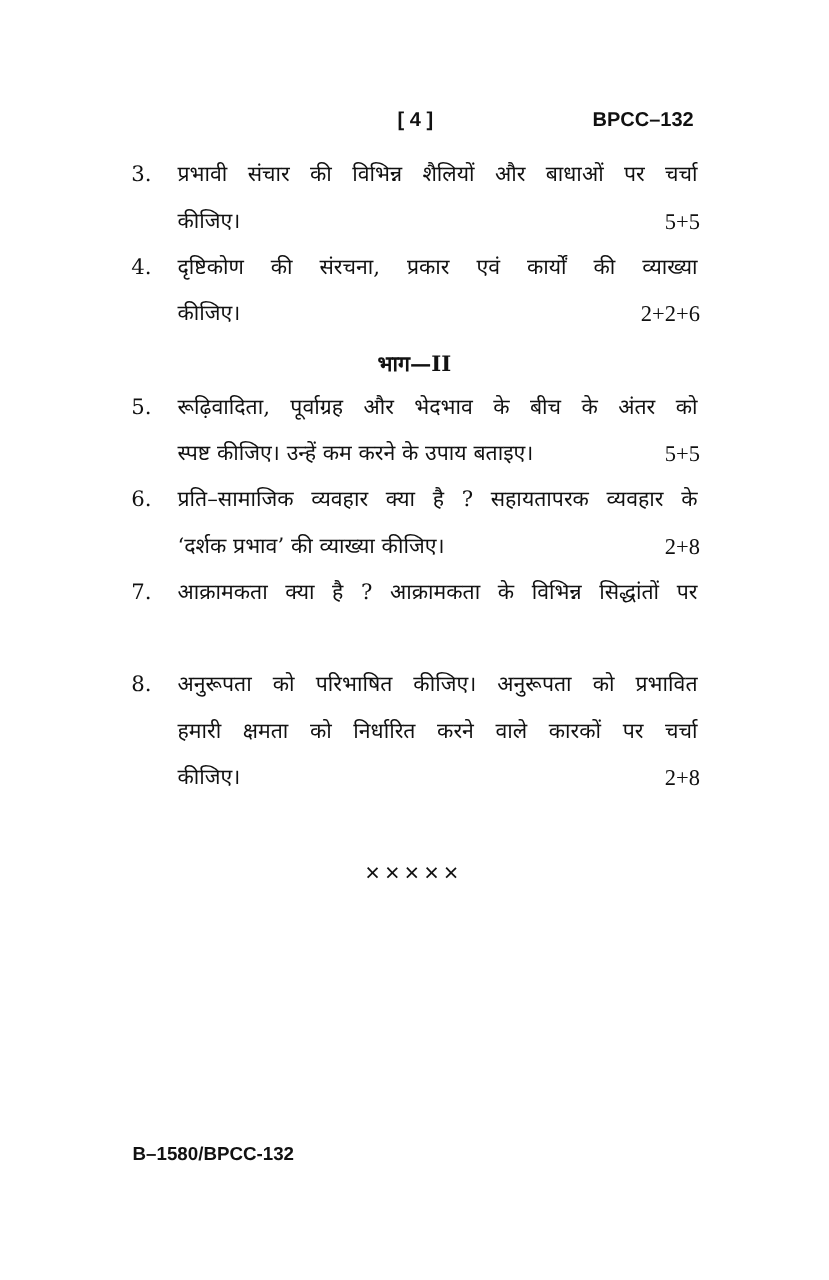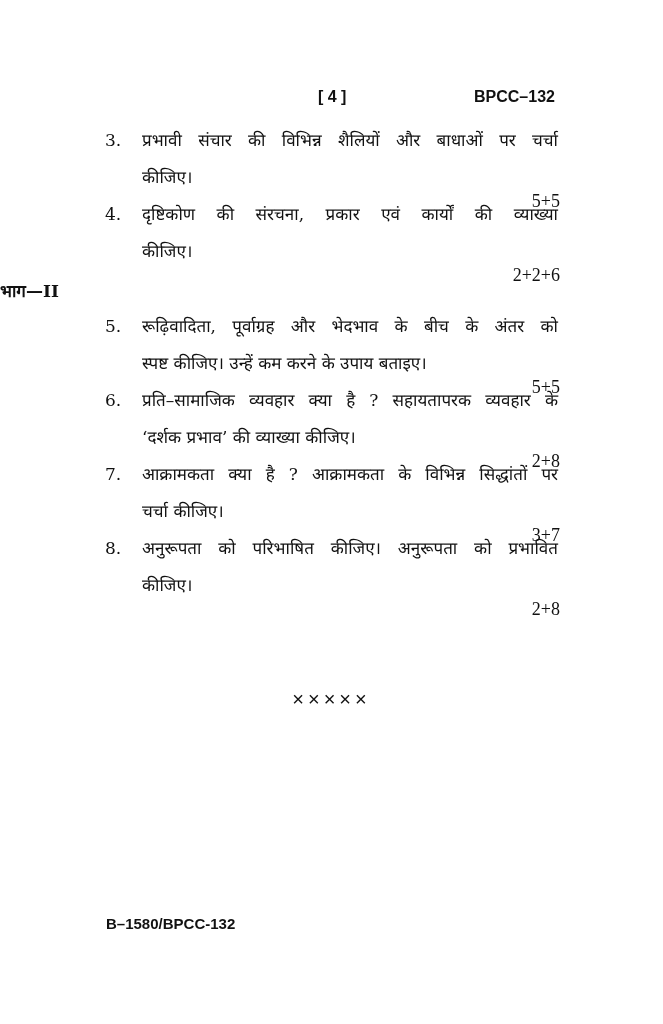--- a/index.html
+++ b/index.html
@@ -5,22 +5,22 @@
   html, body { margin: 0; padding: 0; background: #ffffff; }
   body { width: 663px; height: 1024px; position: relative; overflow: hidden; color: #111; }
   .page { position: absolute; left: 0; top: 0; width: 663px; height: 1024px; }
   .hdr-num { position: absolute; top: 88px; left: 318px; font: bold 16px "Liberation Sans", sans-serif; }
   .hdr-code { position: absolute; top: 88px; left: 474px; font: bold 16px "Liberation Sans", sans-serif; text-align: center; }
   .q { position: absolute; left: 105px; width: 455px; font-family: "DejaVu Serif", "Liberation Serif", serif; font-size: 17px; }
   .line { height: 37px; line-height: 37px; position: relative; white-space: nowrap; }
   .qnum { position: absolute; left: 0; width: 30px; }
   .txt { position: absolute; left: 37px; right: 2px; text-align: justify; text-align-last: justify; }
   .txt.last { text-align-last: left; }
-  .marks { position: absolute; right: 0; font-family: "Liberation Serif", serif; font-size: 18px; margin-top: 24px; }
-  .section { position: absolute; top: 279px; left: 0; width: 663px; text-align: left; font: bold 17px "DejaVu Serif", serif; }
+  .marks { position: absolute; right: 0; font-family: "Liberation Serif", serif; font-size: 18px; }
+  .section { position: absolute; top: 279px; left: 0; width: 663px; text-align: center; font: bold 17px "DejaVu Serif", serif; }
   .end { position: absolute; top: 688px; left: 0; width: 663px; text-align: center; font: 20px "Liberation Sans", sans-serif; letter-spacing: 4px; }
   .footer { position: absolute; top: 915px; left: 106px; font: bold 15px "Liberation Sans", sans-serif; text-align: center; }
 </style>
 </head>
 <body>
 
 <div class="page">
   <div class="hdr-num">[ 4 ]</div>
   <div class="hdr-code">BPCC–132</div>
 
@@ -68,30 +68,29 @@
         <span class="txt last">‘दर्शक प्रभाव’ की व्याख्या कीजिए।</span>
         <span class="marks">2+8</span>
       </div>
   </div>
 
   <div class="q" style="top:456px">
     <div class="line">
         <span class="qnum">7.</span>
         <span class="txt">आक्रामकता क्या है ? आक्रामकता के विभिन्न सिद्धांतों पर</span>
       </div>
-    <div class="line">
-        <span class="txt last">चर्चा कीजिए।</span>
-        <span class="marks">3+7</span>
-      </div>
   </div>
 
   <div class="q" style="top:530px">
     <div class="line">
         <span class="qnum">8.</span>
         <span class="txt">अनुरूपता को परिभाषित कीजिए। अनुरूपता को प्रभावित</span>
+      </div>
+    <div class="line">
+        <span class="txt">हमारी क्षमता को निर्धारित करने वाले कारकों पर चर्चा</span>
       </div>
     <div class="line">
         <span class="txt last">कीजिए।</span>
         <span class="marks">2+8</span>
       </div>
   </div>
 
   <div class="end">×××××</div>
   <div class="footer">B–1580/BPCC-132</div>
 </div>

